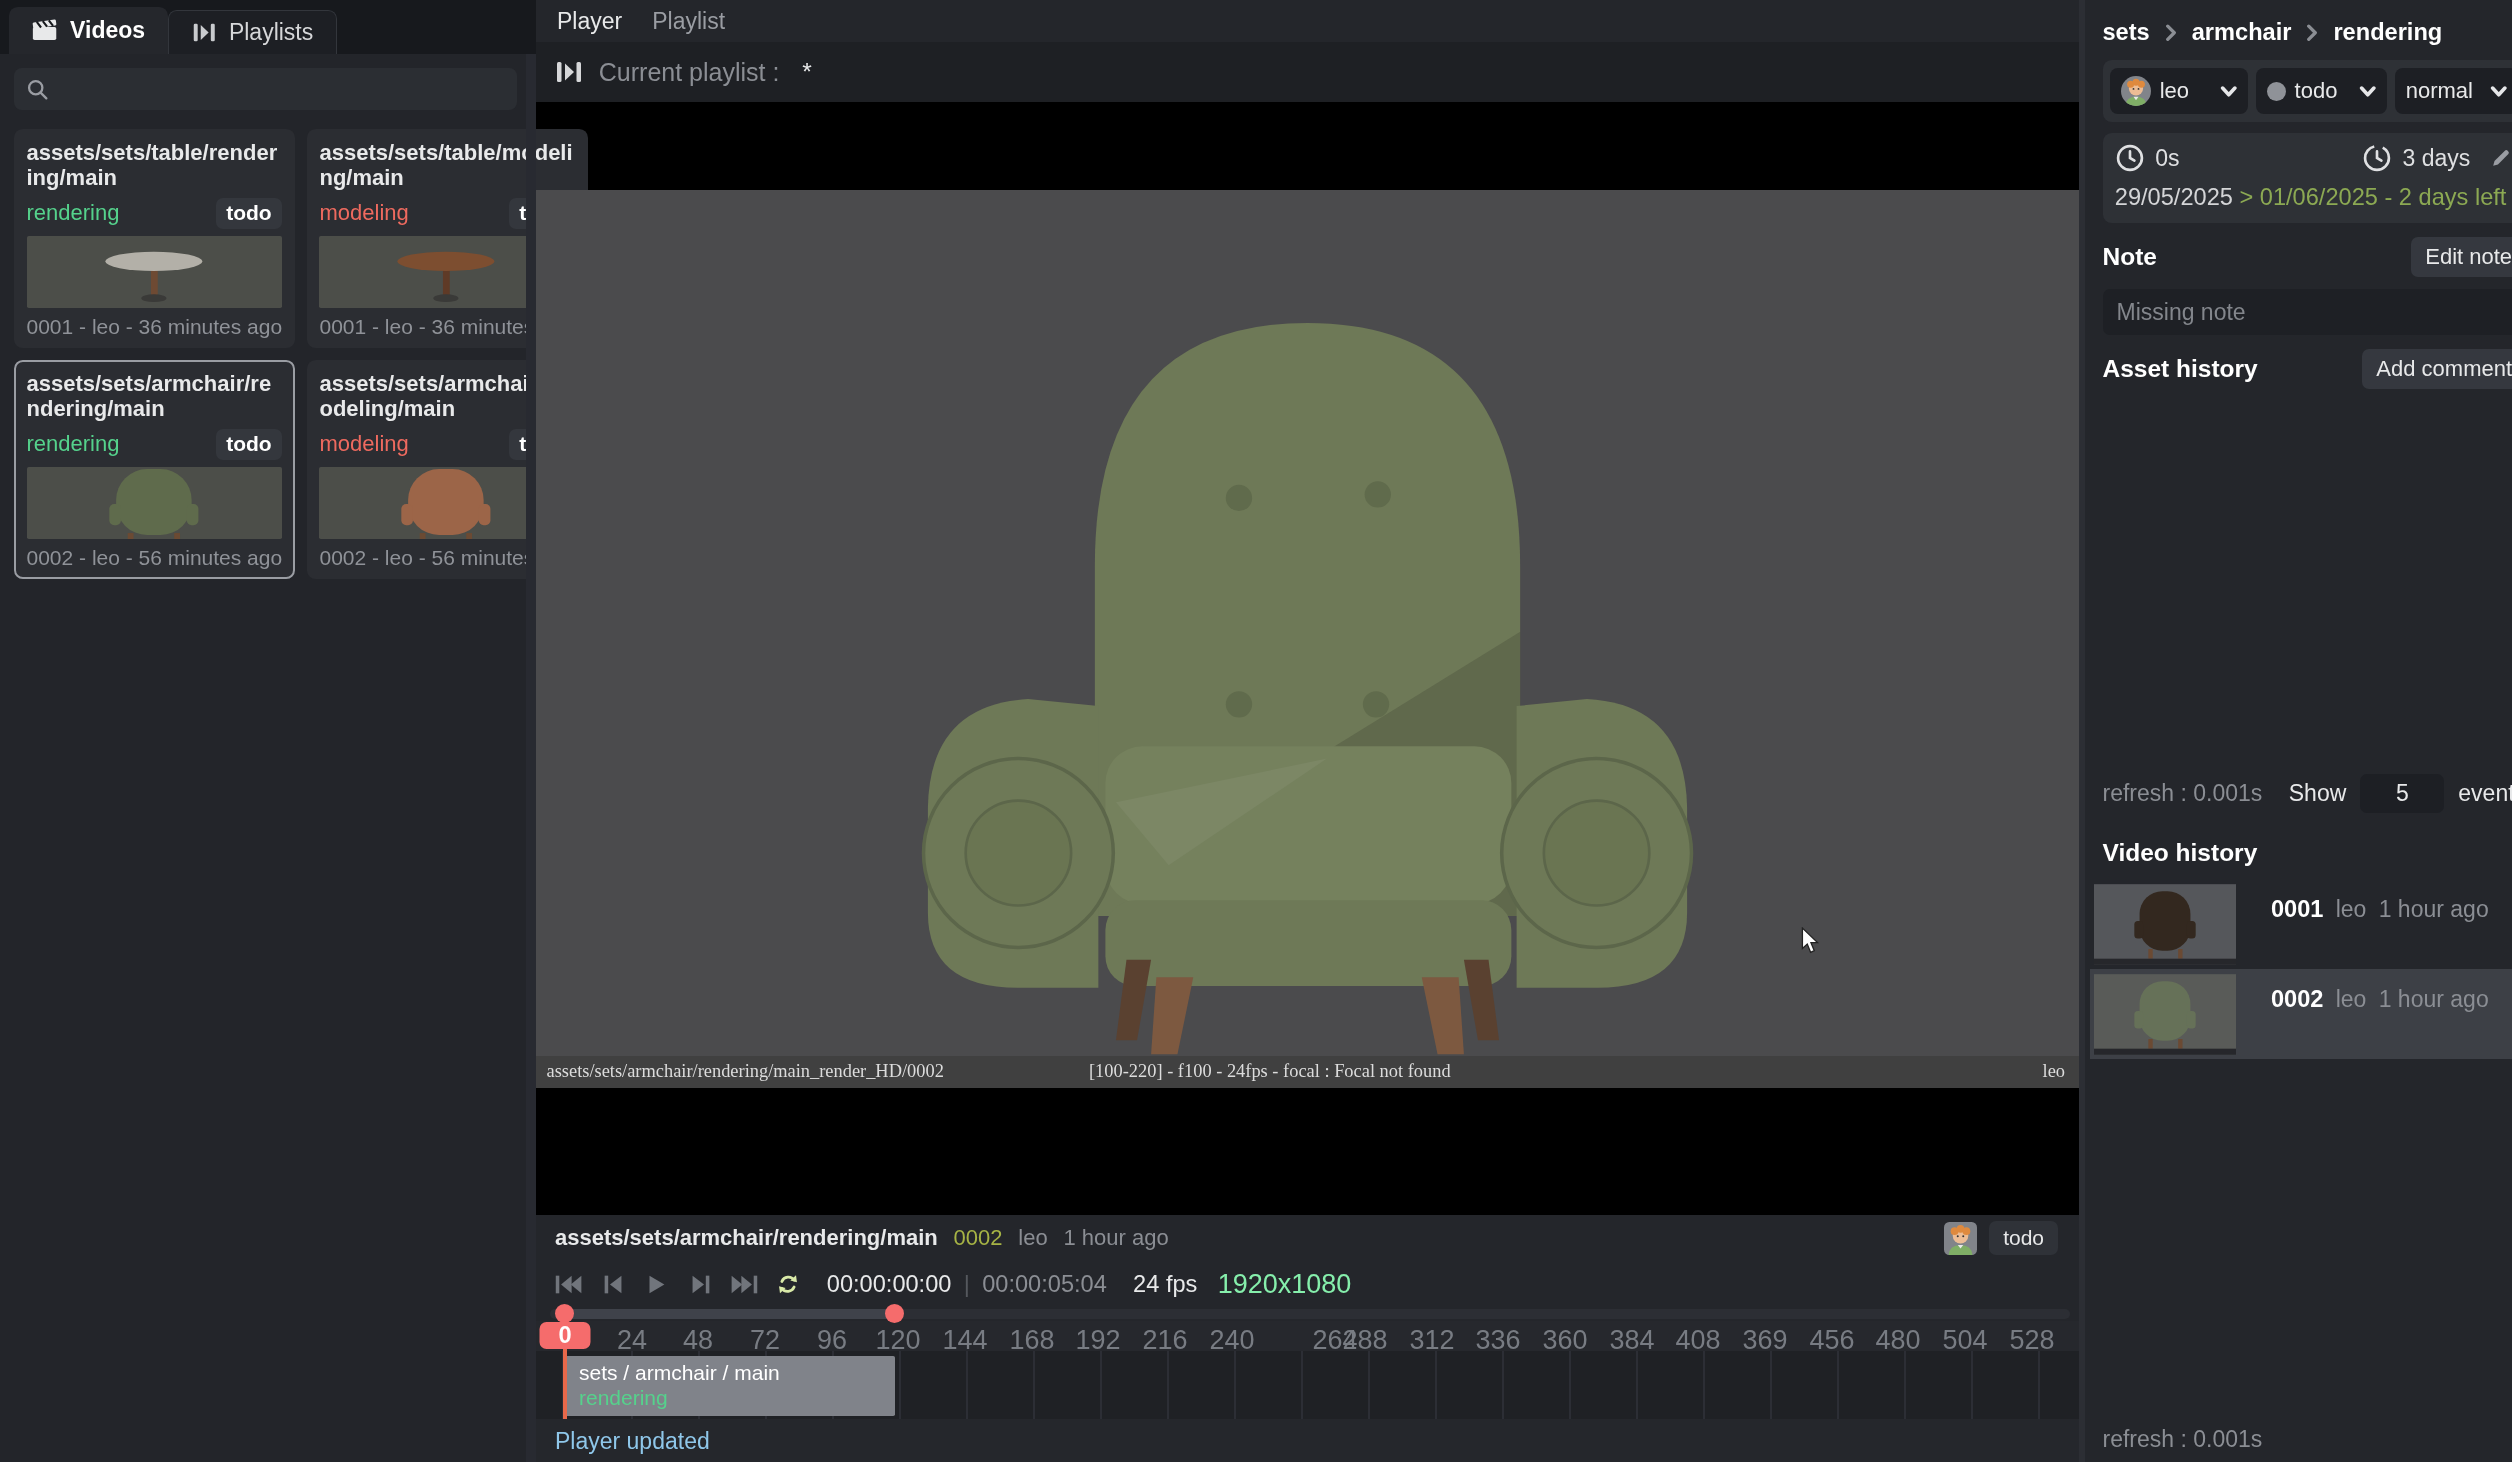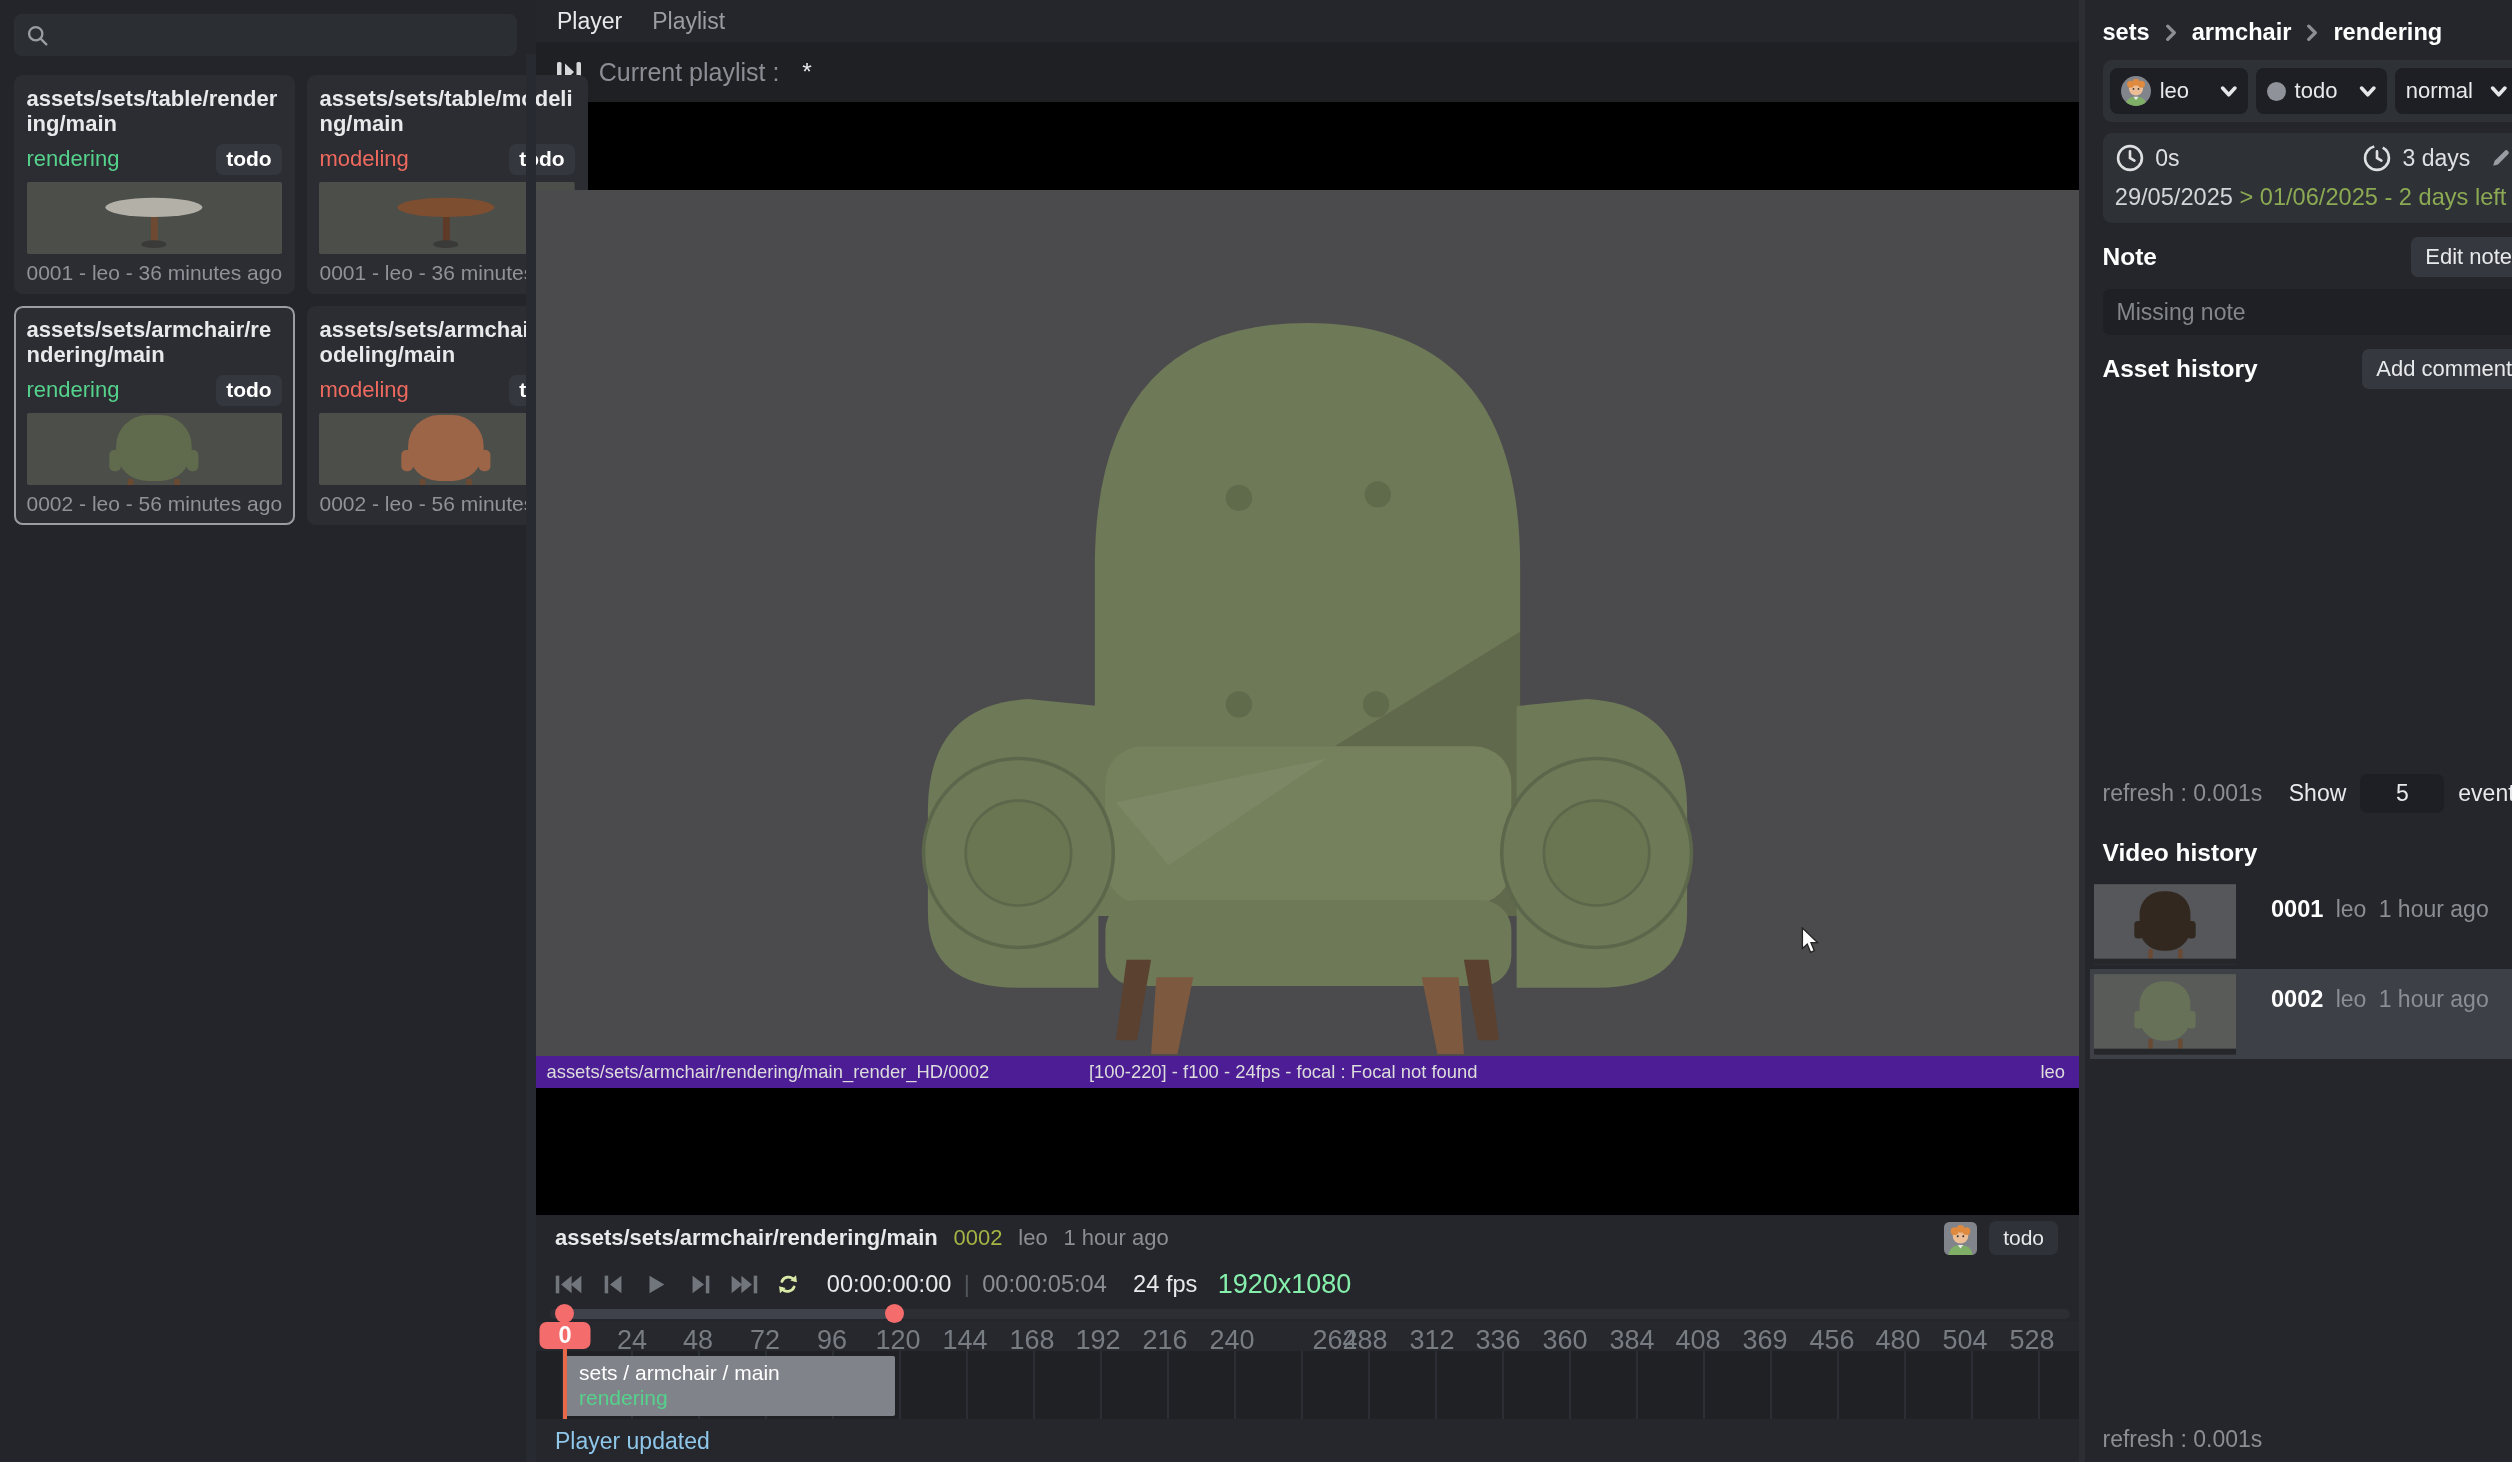--- a/index.html
+++ b/index.html
@@ -36,21 +36,21 @@
   .player-tab.active { color:#e8e9ea; }
   .player-tab.inactive { color:#9a9da3; }
   .playlist-bar { height:60px; background:#1e2024; display:flex; align-items:center; gap:15.8px; padding-left:19px; flex:none; }
   .playlist-bar .pl-label { font-size:25px; color:#8b8e94; }
   .playlist-bar .pl-value { font-size:24.5px; color:#e8e9ea; margin-left:7px; }
   .video-area { height:1113px; background:#000; display:flex; flex-direction:column; flex:none; }
   .video-black-top { height:88px; flex:none; }
   .video-render { height:866px; position:relative; flex:none; }
   .video-render svg.render { display:block; width:100%; height:100%; }
   .cursor { position:absolute; left:1264px; top:737px; }
-  .video-overlaybar { height:31.5px; background:#4c1d95; position:relative; flex:none; font-family:Liberation Sans, sans-serif; font-size:18.4px; color:#dcdcdc;padding-left:19px; }
+  .video-overlaybar { height:31.5px; background:#404040; position:relative; flex:none; font-family:Liberation Serif, serif; font-size:18.4px; color:#dcdcdc;padding-left:19px; }
   .video-overlaybar span { position:absolute; top:5.3px; white-space:nowrap; }
   .ov-path { left:10.5px; }
   .ov-info { left:553px; }
   .ov-user { right:14px; }
   .info-bar { height:46px; background:#24262b; display:flex; align-items:center; padding:0 21px 0 19px; gap:15.8px; flex:none; }
   .info-path { font-size:22px; font-weight:bold; color:#e8e9ea; }
   .info-version { font-size:22px; color:var(--version-green); }
   .info-user,.info-time { font-size:22px; color:#8b8e94; }
   .info-right { margin-left:auto; display:flex; align-items:center; gap:12.3px; }
   .info-avatar { width:33px; height:33px; border-radius:5.3px; overflow:hidden; }
@@ -118,20 +118,44 @@
   .footer-refresh { position:absolute; left:17.5px; bottom:8.8px; font-size:23px; color:#8b8e94; }
 
   .icon { flex:none; display:inline-flex; }
 </style>
 </head>
 <body>
 
 <div class="app">
 
   <aside class="left-sidebar">
+    <div class="side-tabbar">
+      <div class="side-tab active">
+        <span class="icon">
+          <svg width="26" height="23" viewBox="0 0 30 26">
+              <rect x="1" y="9" width="27" height="15" rx="2" fill="#e8e9ea"></rect>
+              <g transform="rotate(-8 14 6)">
+                <rect x="1" y="2" width="27" height="7" rx="1.5" fill="#e8e9ea"></rect>
+                <path d="M6 2 L10 9 M13 2 L17 9 M20 2 L24 9" stroke="#17191d" stroke-width="2.4"></path>
+              </g>
+            </svg>
+        </span>
+        <span>Videos</span>
+      </div>
+      <div class="side-tab inactive">
+        <span class="icon">
+          <svg width="24.5" height="23" viewBox="0 0 28 26">
+              <rect x="2" y="3" width="4.5" height="20" rx="1.5" fill="#c9cbce"></rect>
+              <rect x="21.5" y="3" width="4.5" height="20" rx="1.5" fill="#c9cbce"></rect>
+              <polygon points="10,4.5 19,13 10,21.5" fill="#c9cbce"></polygon>
+            </svg>
+        </span>
+        <span>Playlists</span>
+      </div>
+    </div>
     <div class="sidebar-body">
       <div class="search-box">
         <span class="icon">
           <svg width="23" height="23" viewBox="0 0 26 26">
               <circle cx="11" cy="11" r="7.5" fill="none" stroke="#9a9da3" stroke-width="2.6"></circle>
               <line x1="16.5" y1="16.5" x2="23" y2="23" stroke="#9a9da3" stroke-width="2.6" stroke-linecap="round"></line>
             </svg>
         </span>
         <input style="">
       </div>

